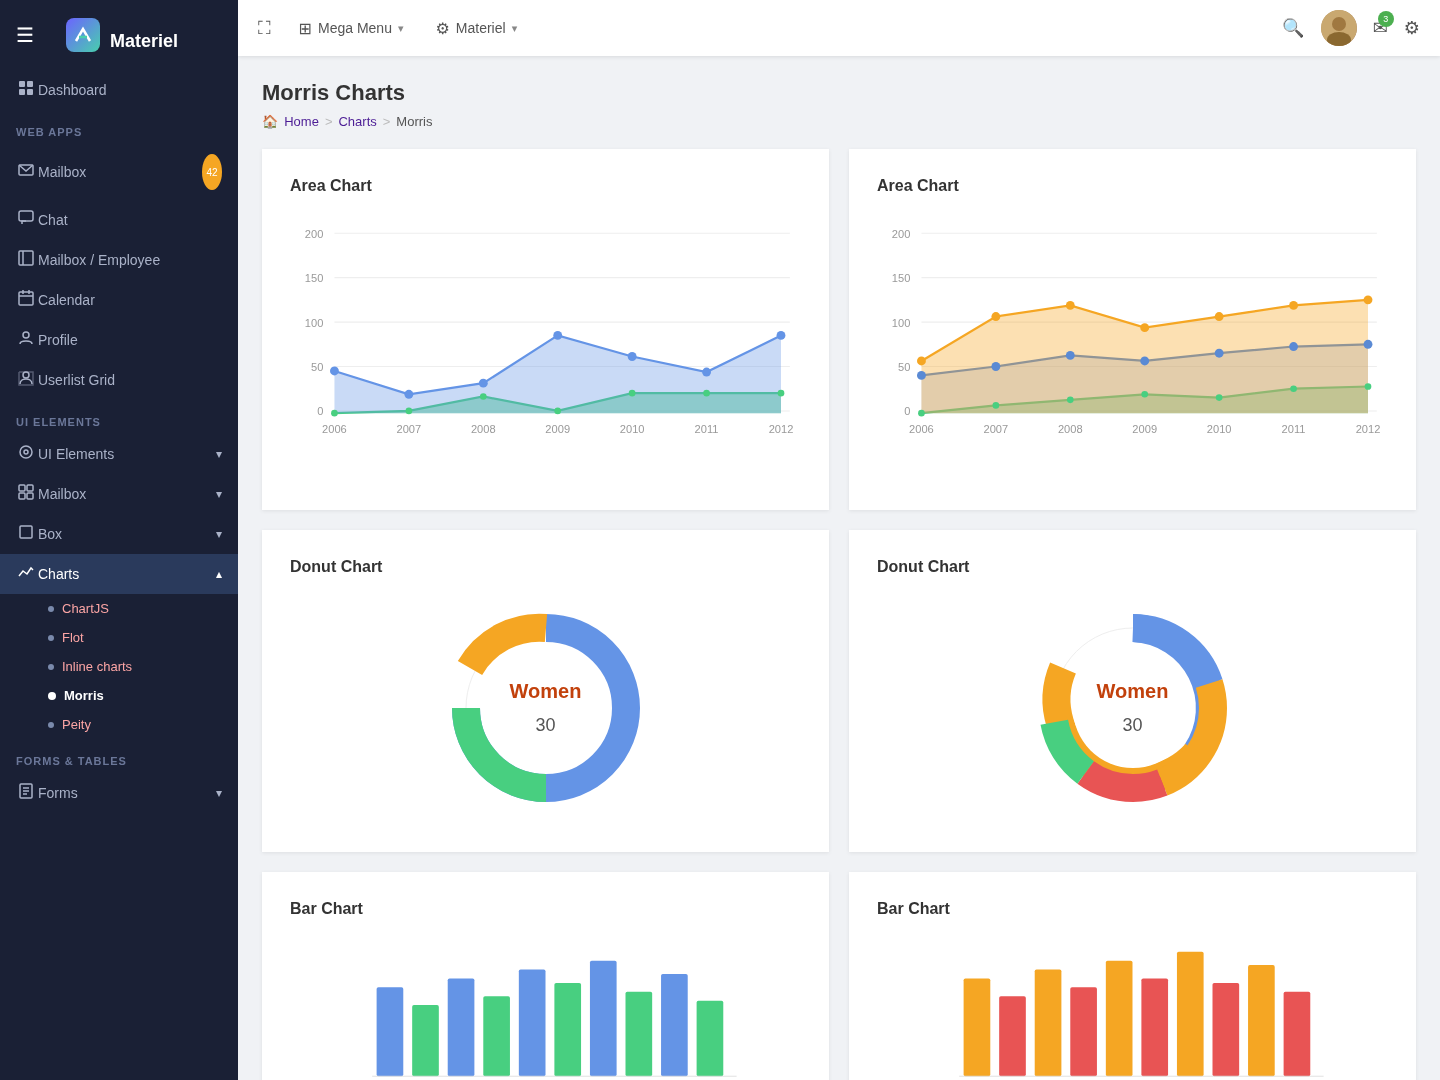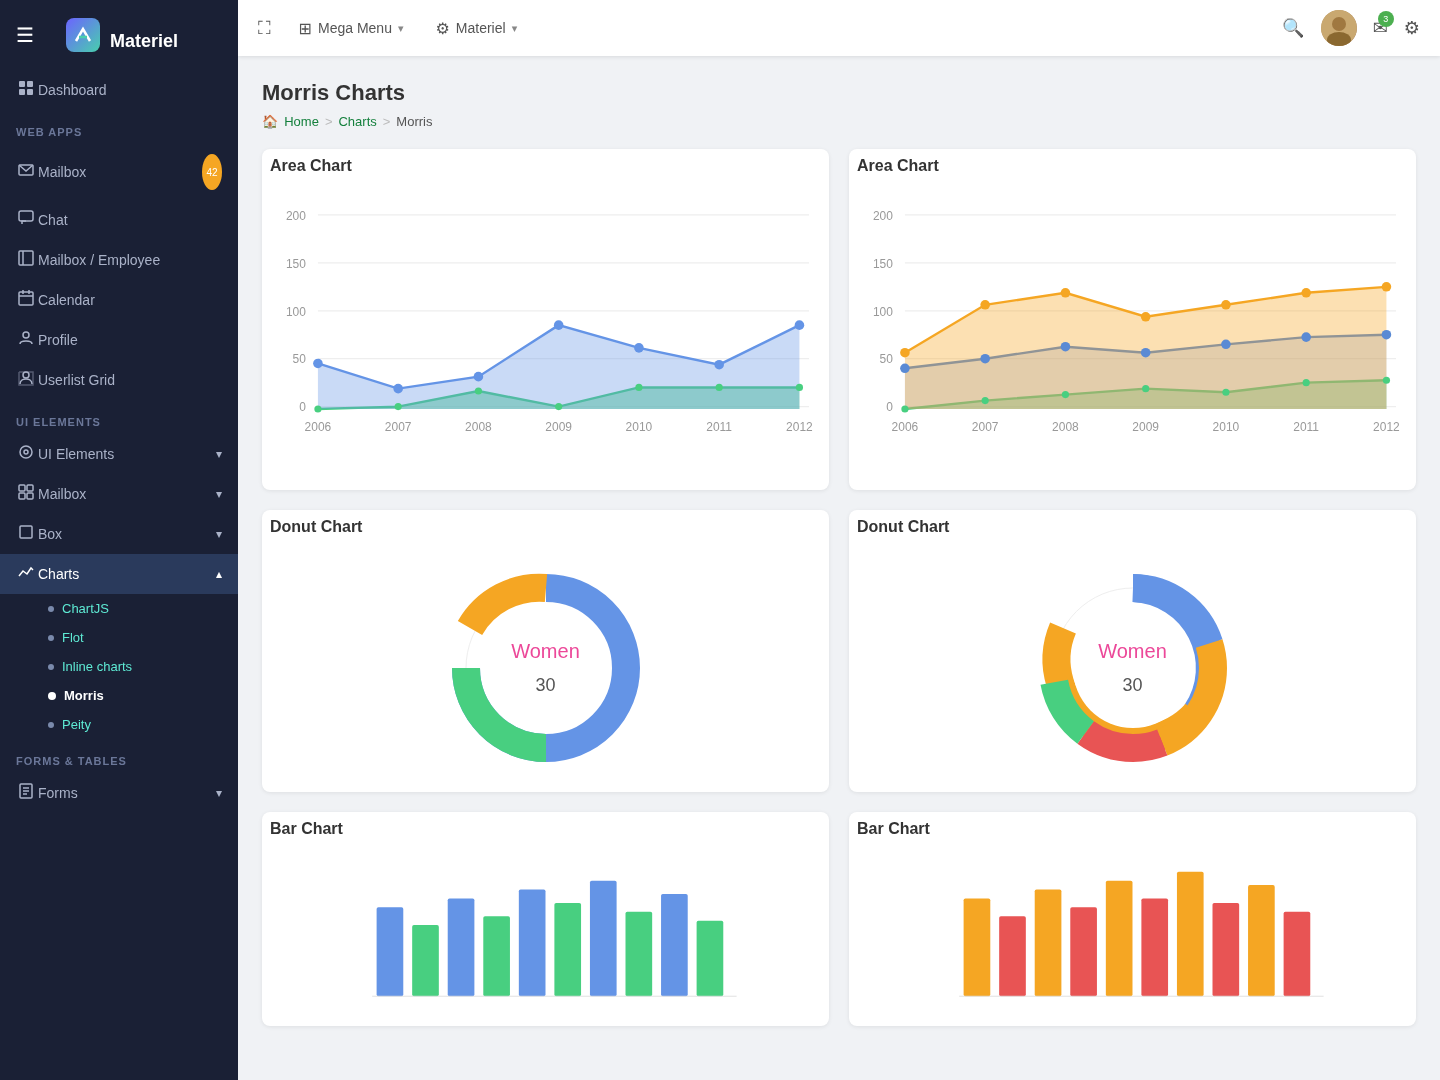--- a/index.html
+++ b/index.html
@@ -49,21 +49,21 @@
     .sidebar-item .badge {
       background: #f5a623; color: white; border-radius: 50%; width: 20px; height: 36px;
       font-size: 10px; display: flex; align-items: center; justify-content: center;
       margin-left: auto;
     }
     .sidebar-item .arrow { margin-left: auto; font-size: 12px; }
     .sidebar-sub { padding-left: 48px; }
     .sidebar-sub-item {
       display: flex; align-items: center; gap: 8px;
       padding: 7px 16px 7px 0; cursor: pointer;
-      font-size: 13px; color: #5eead4;
+      font-size: 13px; color: #fca5a5;
     }
     .sidebar-sub-item.active { color: white; font-weight: 600; }
     .sidebar-sub-item .dot {
       width: 6px; height: 6px; border-radius: 50%; background: #7a8aac;
     }
     .sidebar-sub-item.active .dot { background: white; width: 8px; height: 8px; }
 
     
     .main { flex: 1; display: flex; flex-direction: column; overflow: hidden; }
     .topbar {
@@ -95,47 +95,47 @@
       display: flex; align-items: center; justify-content: center;
     }
 
     
     .content { flex: 1; overflow-y: auto; padding: 24px; }
     .page-title { font-size: 22px; font-weight: 600; color: #333; margin-bottom: 8px; }
     .breadcrumb {
       display: flex; align-items: center; gap: 6px;
       font-size: 13px; color: #888; margin-bottom: 20px;
     }
-    .breadcrumb a { color: #15803d; text-decoration: none; }
+    .breadcrumb a { color: #4c1d95; text-decoration: none; }
     .breadcrumb .sep { color: #bbb; }
     .breadcrumb .current { color: #555; }
 
     
     .chart-grid {
       display: grid; grid-template-columns: 1fr 1fr; gap: 20px;
     }
     .chart-card {
-      background: white; border-radius: 8px;
+      background: white; border-radius: 0;
       box-shadow: 0 1px 4px rgba(0,0,0,0.08);
-      padding: 8px;
+      padding: 28px;
     }
     .chart-title { font-size: 16px; font-weight: 600; color: #333; margin-bottom: 16px; }
 
     
     .donut-wrap {
       display: flex; justify-content: center; align-items: center;
       padding: 16px 0;
     }
     .donut-container { position: relative; width: 200px; height: 200px; }
     .donut-label {
       position: absolute; top: 50%; left: 50%;
       transform: translate(-50%, -50%);
       text-align: center;
     }
-    .donut-label .dw { font-size: 20px; font-weight: 400; color: #ec4899; }
+    .donut-label .dw { font-size: 20px; font-weight: 700; color: #c2410c; }
     .donut-label .dn { font-size: 18px; font-weight: 400; color: #555; margin-top: 12px; }
   </style>
 </head>
 <body>
 
 <nav class="sidebar">
   <div style="display:flex; align-items:center;">
     <div class="hamburger">☰</div>
     <div class="sidebar-logo">
       <div class="logo-icon">

